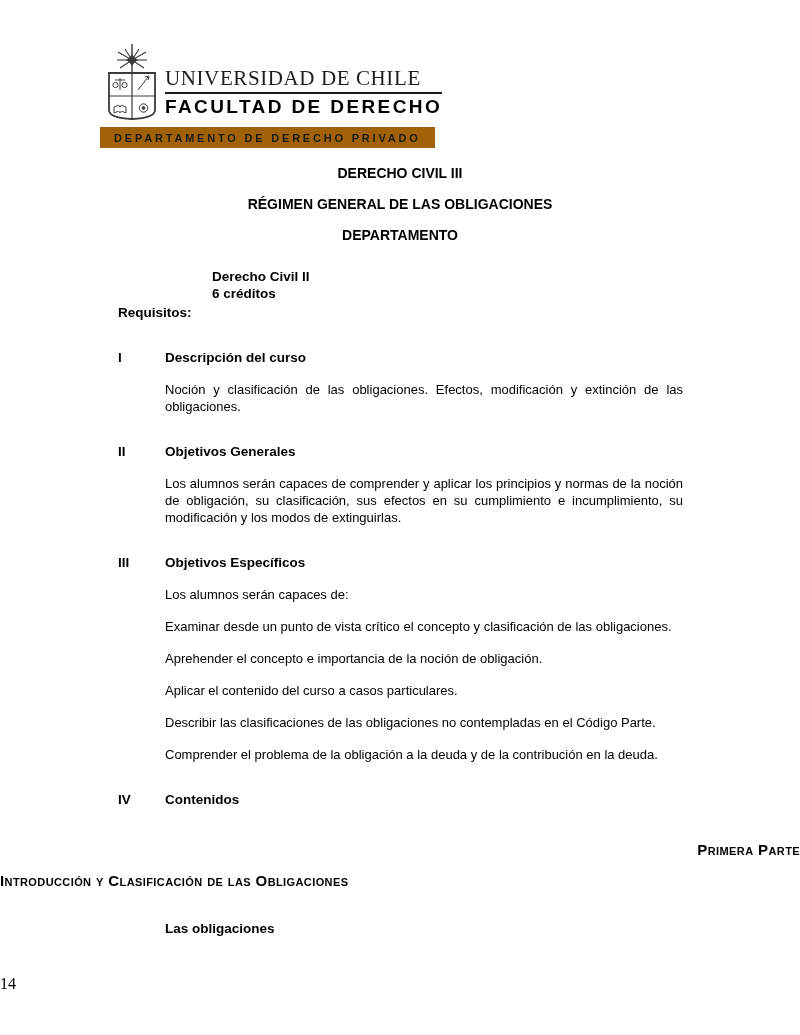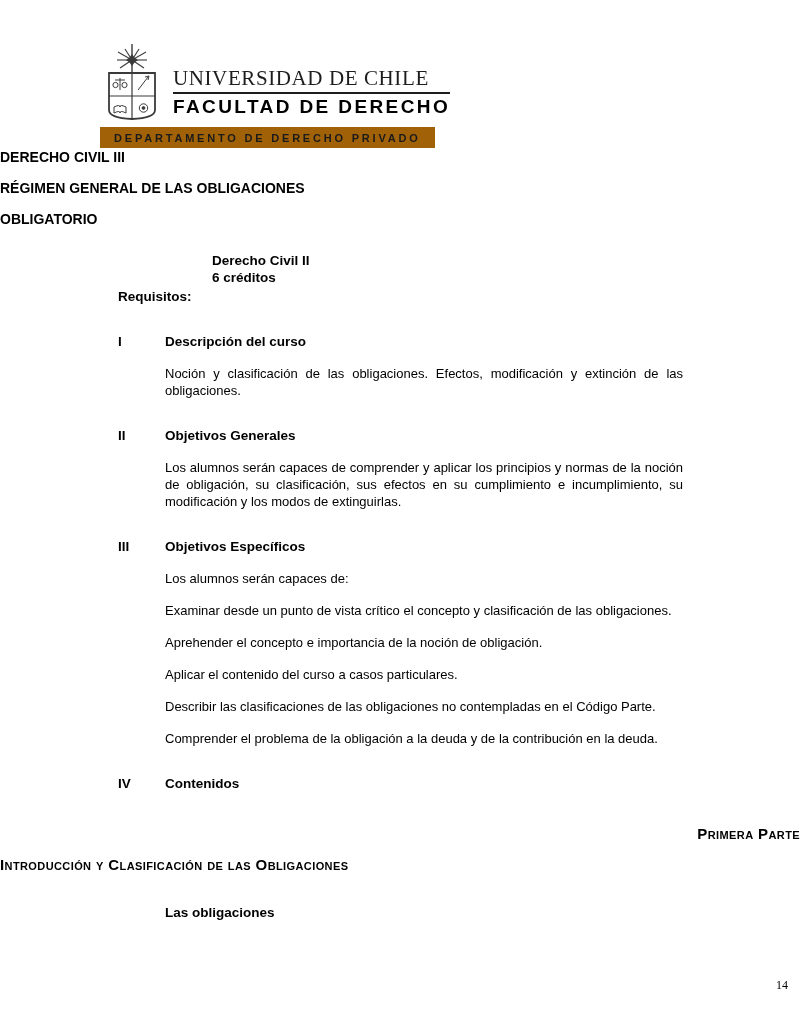--- a/index.html
+++ b/index.html
@@ -18,21 +18,21 @@
     box-sizing: border-box;
   }
 
   
   .header {
     padding: 44px 0 0 105px;
   }
   .logo-row {
     display: flex;
     align-items: flex-end;
-    gap: 14px;
+    gap: 6px;
     height: 76px;
   }
   .crest {
     flex: 0 0 auto;
     width: 54px;
     height: 76px;
   }
   .logo-text {
     display: flex;
     flex-direction: column;
@@ -63,20 +63,22 @@
     padding: 5px 14px 4px 14px;
     font-size: 11px;
     font-weight: bold;
     letter-spacing: 2.8px;
     color: #1a1a1a;
     white-space: nowrap;
   }
 
   
   .titles {
+    margin-top: 16px;
+    text-align: center;
   }
   .title-line {
     font-size: 14px;
     font-weight: bold;
     line-height: 18px;
     margin: 0 0 13px 0;
   }
 
   
   .requisites {
@@ -145,23 +147,23 @@
     font-weight: bold;
     line-height: 17px;
   }
 
   
   .footer {
     position: absolute;
     left: 0;
     right: 12px;
     bottom: 42px;
-    text-align: right;
+    text-align: left;
     font-family: "Liberation Serif", serif;
-    font-size: 12px;
+    font-size: 16px;
   }
 </style>
 </head>
 <body>
 
 <div class="page">
 
   <div class="header">
     <div class="logo-row">
       <svg class="crest" viewBox="0 0 54 76" xmlns="http://www.w3.org/2000/svg">
@@ -205,21 +207,21 @@
         <div class="university">UNIVERSIDAD DE CHILE</div>
         <div class="faculty">FACULTAD DE DERECHO</div>
       </div>
     </div>
     <div class="dept-bar">DEPARTAMENTO DE DERECHO PRIVADO</div>
   </div>
 
   <div class="titles">
     <div class="title-line">DERECHO CIVIL III</div>
     <div class="title-line">RÉGIMEN GENERAL DE LAS OBLIGACIONES</div>
-    <div class="title-line">OBLIGATORIO</div>
+    <div class="title-line">DEPARTAMENTO</div>
   </div>
 
   <div class="requisites">
     <div class="req-label">Requisitos:</div>
     <div class="req-values">
       <div>Derecho Civil II</div>
       <div>6 créditos</div>
     </div>
   </div>
 

